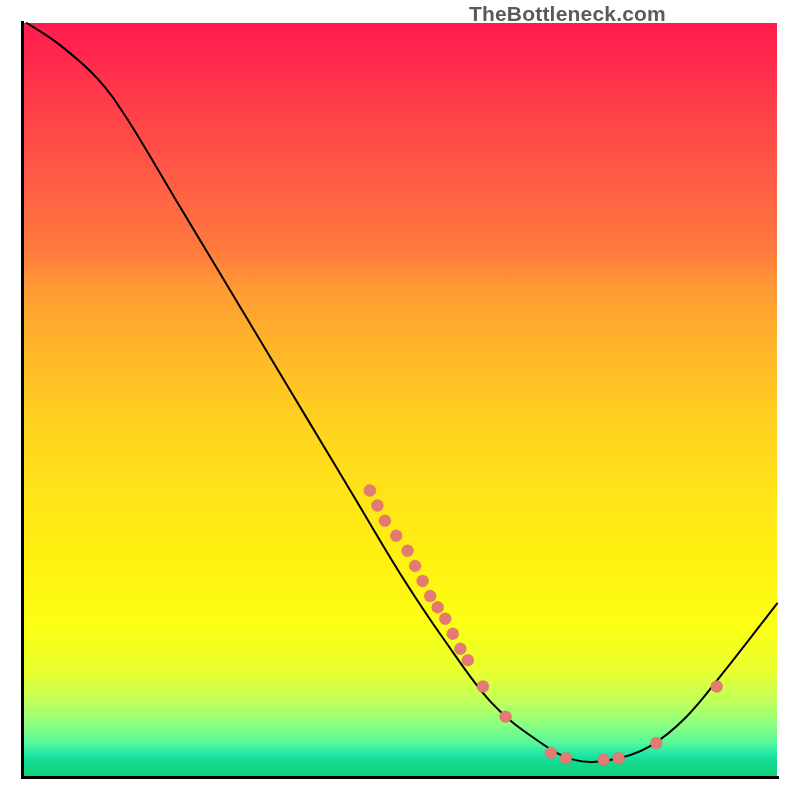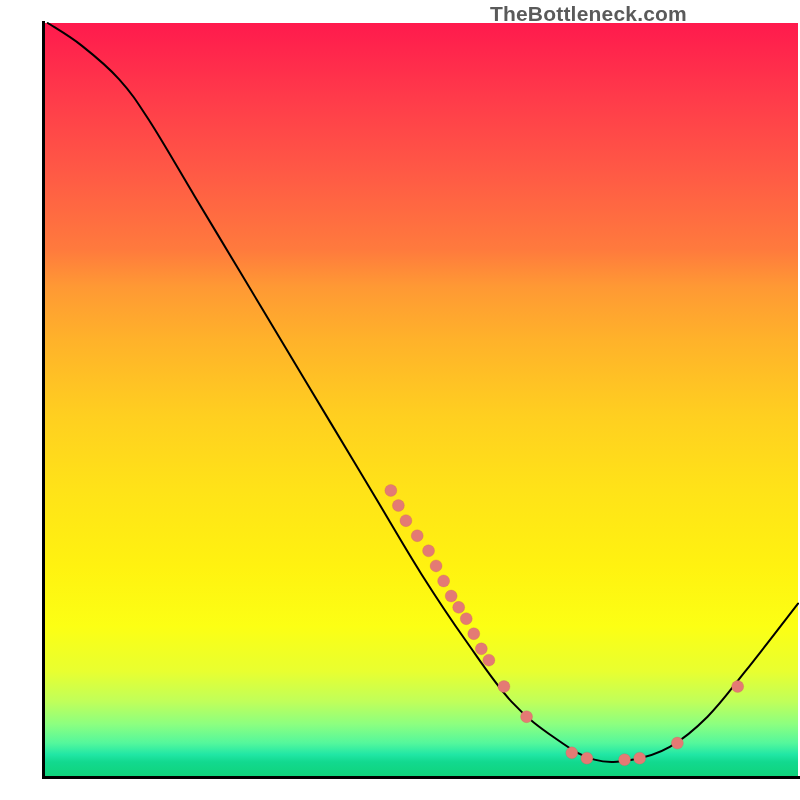--- a/index.html
+++ b/index.html
@@ -7,21 +7,20 @@
     padding: 0;
     width: 800px;
     height: 800px;
     background: #ffffff;
     font-family: Arial, Helvetica, sans-serif;
   }
   .chart-container {
     position: relative;
     width: 680px;
     height: 800px;
-    margin-left: 21px;
   }
   .plot-area {
     position: absolute;
     left: 23px;
     top: 23px;
     width: 754px;
     height: 754px;
     background: linear-gradient(to bottom,
       #ff1a4d 0%,
       #ff3b4a 10%,

